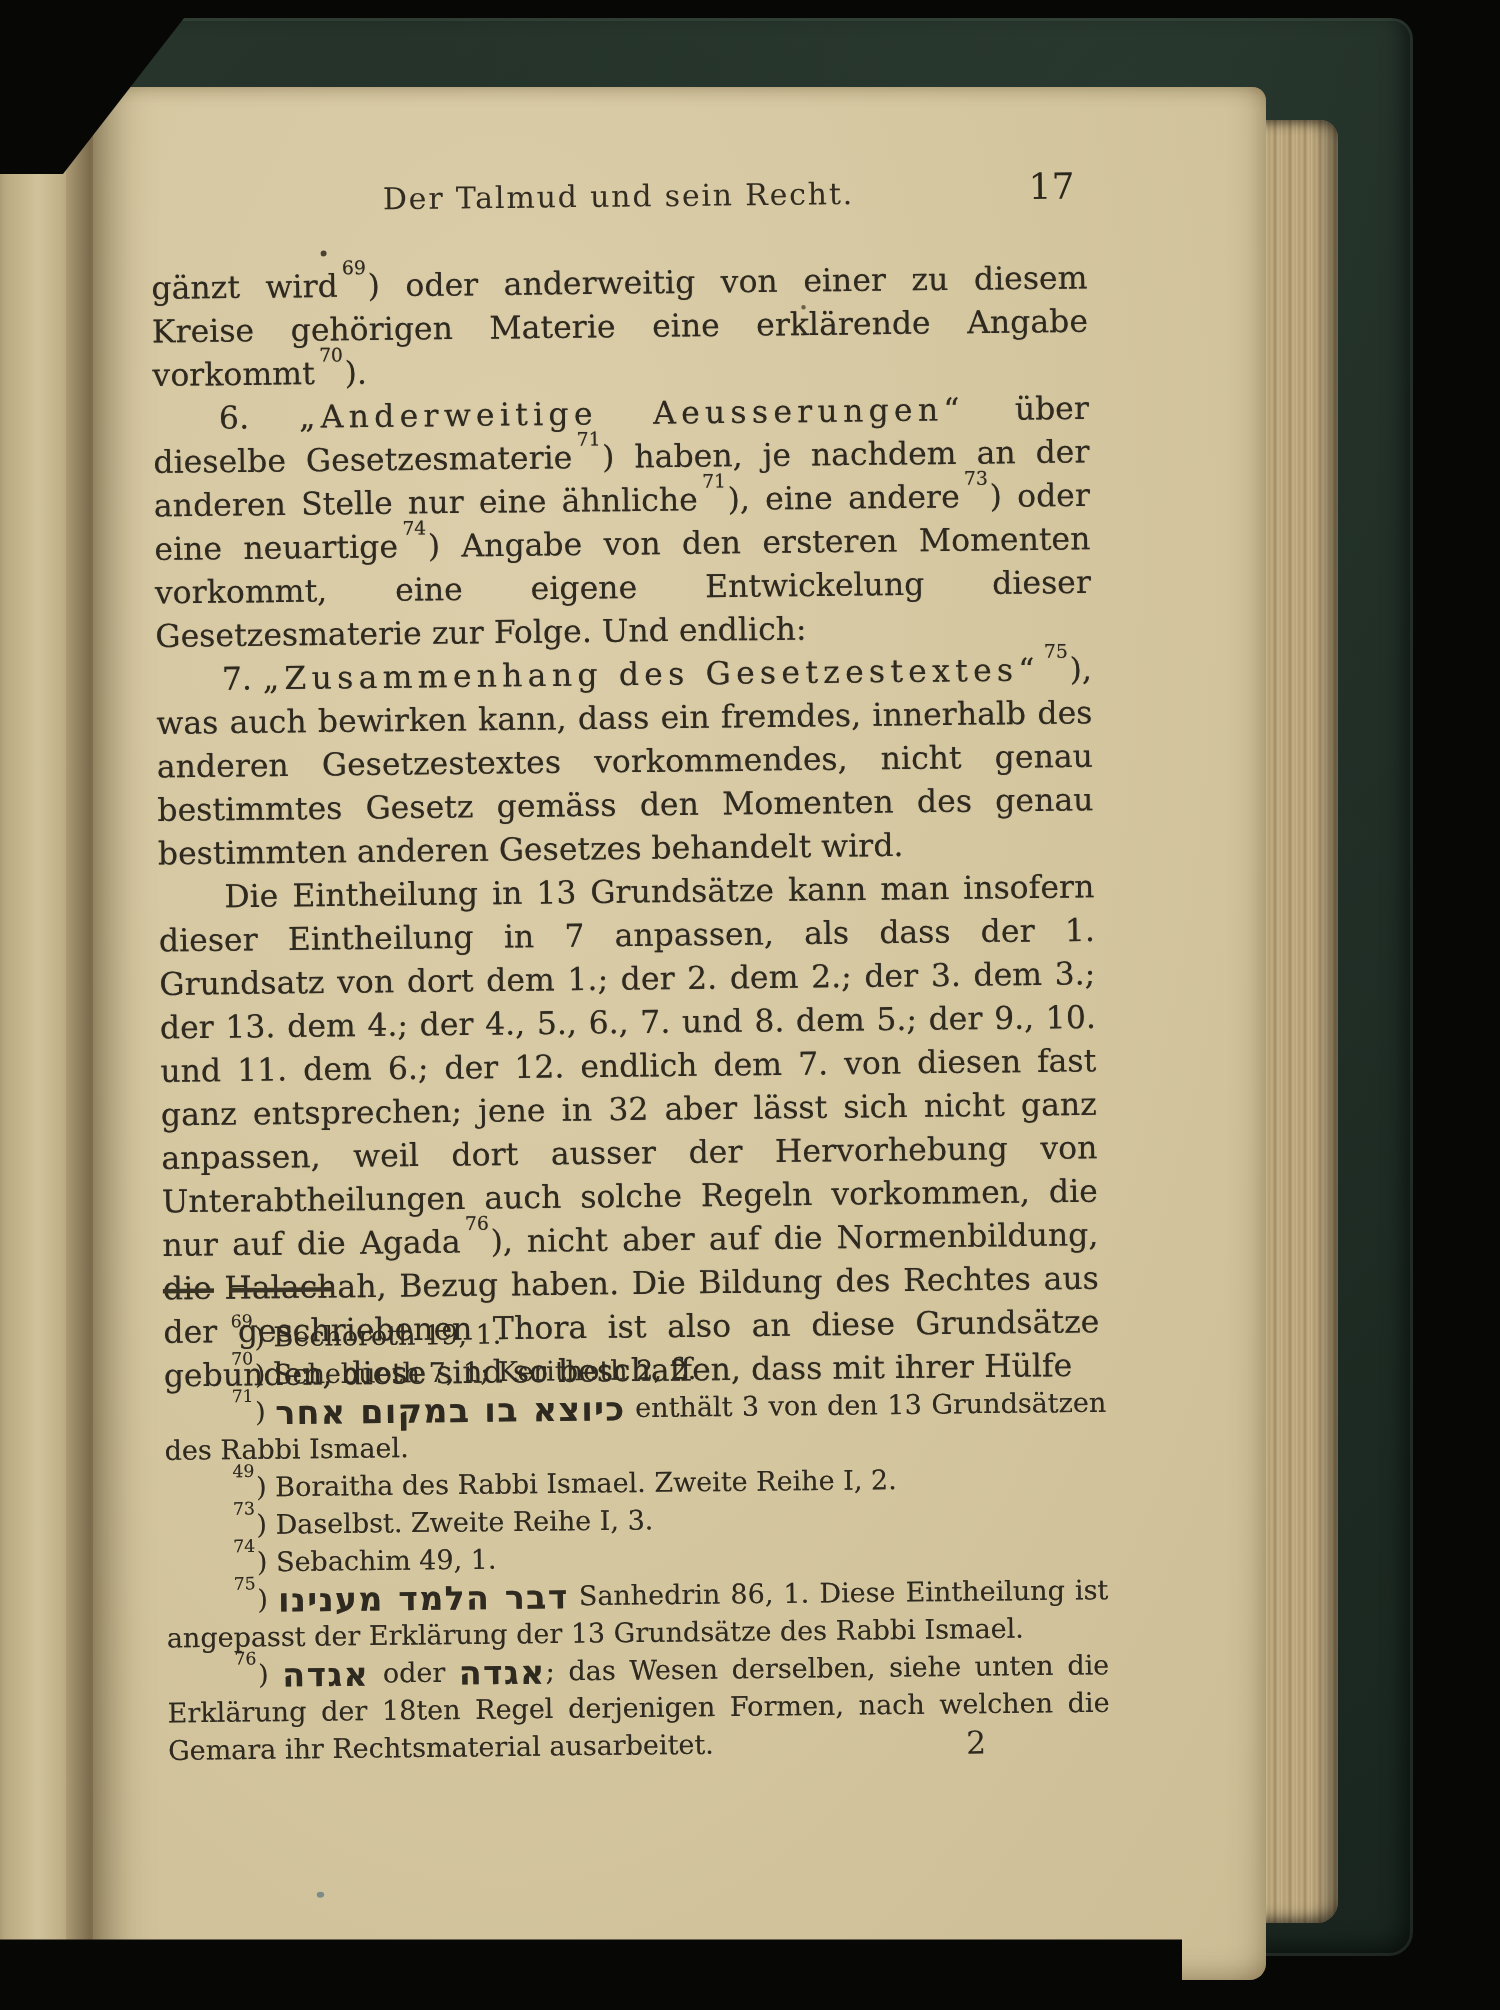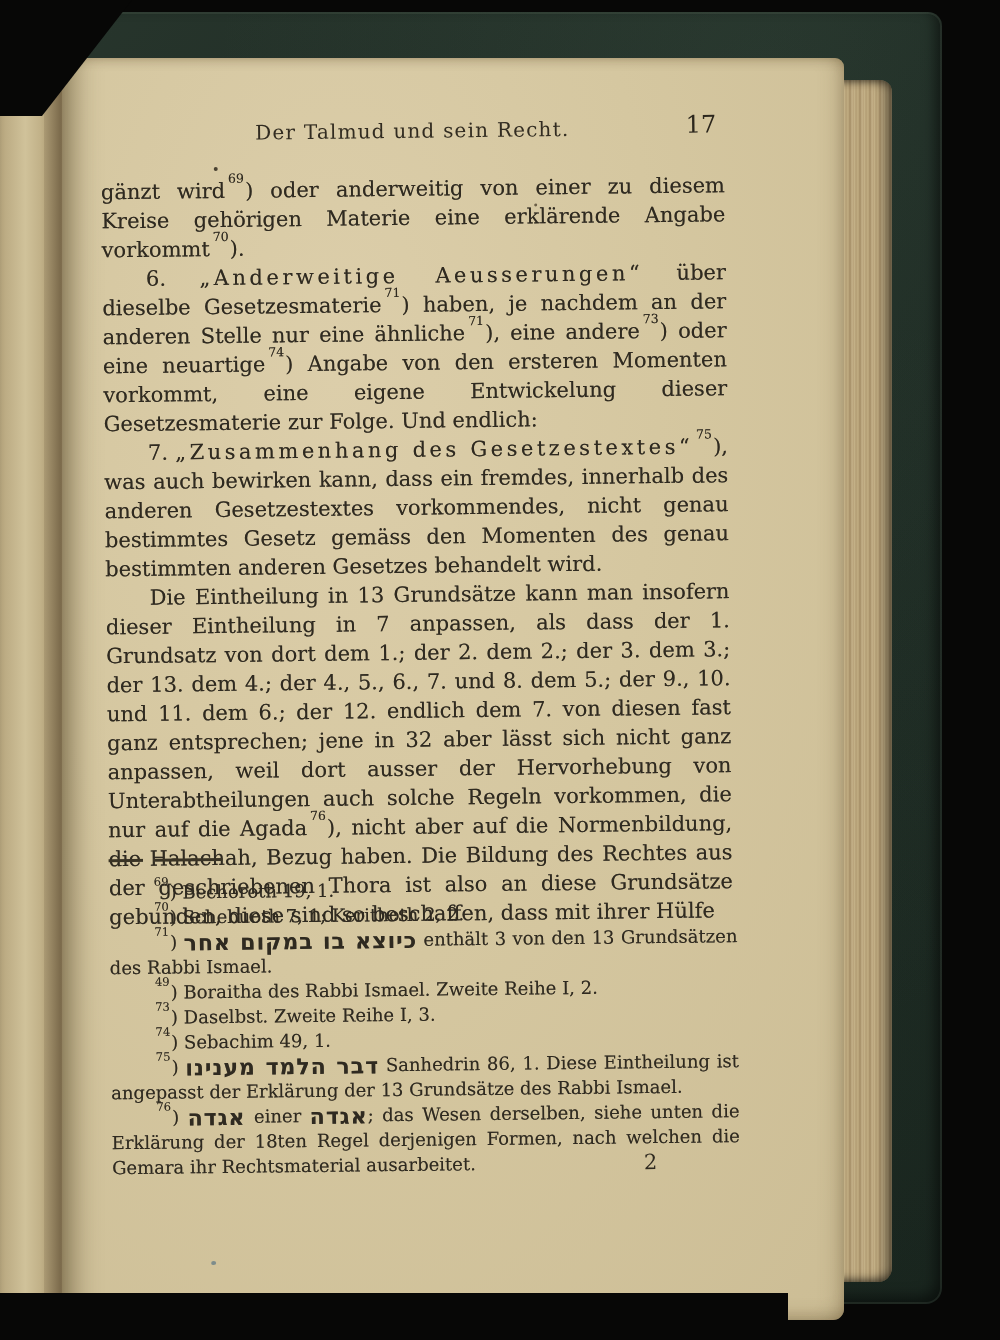--- a/index.html
+++ b/index.html
@@ -129,21 +129,21 @@
       </div>
     <div class="fnrule"></div>
     <div class="footnotes">
         <p class="footnote"><sup class="fn-ref">69</sup><span class="t">) Bechoroth 19, 1.</span></p>
         <p class="footnote"><sup class="fn-ref">70</sup><span class="t">) Schebuoth 7, 1; Kerithoth 2, 2.</span></p>
         <p class="footnote"><sup class="fn-ref">71</sup><span class="t">) </span><span class="hebrew">כיוצא בו במקום אחר</span><span class="t"> enthält 3 von den 13 Grundsätzen des Rabbi Ismael.</span></p>
         <p class="footnote"><sup class="fn-ref">49</sup><span class="t">) Boraitha des Rabbi Ismael.  Zweite Reihe I, 2.</span></p>
         <p class="footnote"><sup class="fn-ref">73</sup><span class="t">) Daselbst.  Zweite Reihe I, 3.</span></p>
         <p class="footnote"><sup class="fn-ref">74</sup><span class="t">) Sebachim 49, 1.</span></p>
         <p class="footnote"><sup class="fn-ref">75</sup><span class="t">) </span><span class="hebrew">דבר הלמד מענינו</span><span class="t"> Sanhedrin 86, 1.  Diese Eintheilung ist angepasst der Erklärung der 13 Grundsätze des Rabbi Ismael.</span></p>
-        <p class="footnote"><sup class="fn-ref">76</sup><span class="t">) </span><span class="hebrew">אגדה</span><span class="t"> einer </span><span class="hebrew">אגדה</span><span class="t">; das Wesen derselben, siehe unten die Erklärung der 18ten Regel derjenigen Formen, nach welchen die Gemara ihr Rechtsmaterial ausarbeitet.</span></p>
+        <p class="footnote"><sup class="fn-ref">76</sup><span class="t">) </span><span class="hebrew">אגדה</span><span class="t"> oder </span><span class="hebrew">אגדה</span><span class="t">; das Wesen derselben, siehe unten die Erklärung der 18ten Regel derjenigen Formen, nach welchen die Gemara ihr Rechtsmaterial ausarbeitet.</span></p>
       </div>
     <span class="signature">2</span>
     <div class="speck s1"></div>
     <div class="speck s2"></div>
     <div class="speck s3"></div>
   </div>
 </div>
 
 <div class="corner-shadow"></div>
 <div class="floor"></div>

